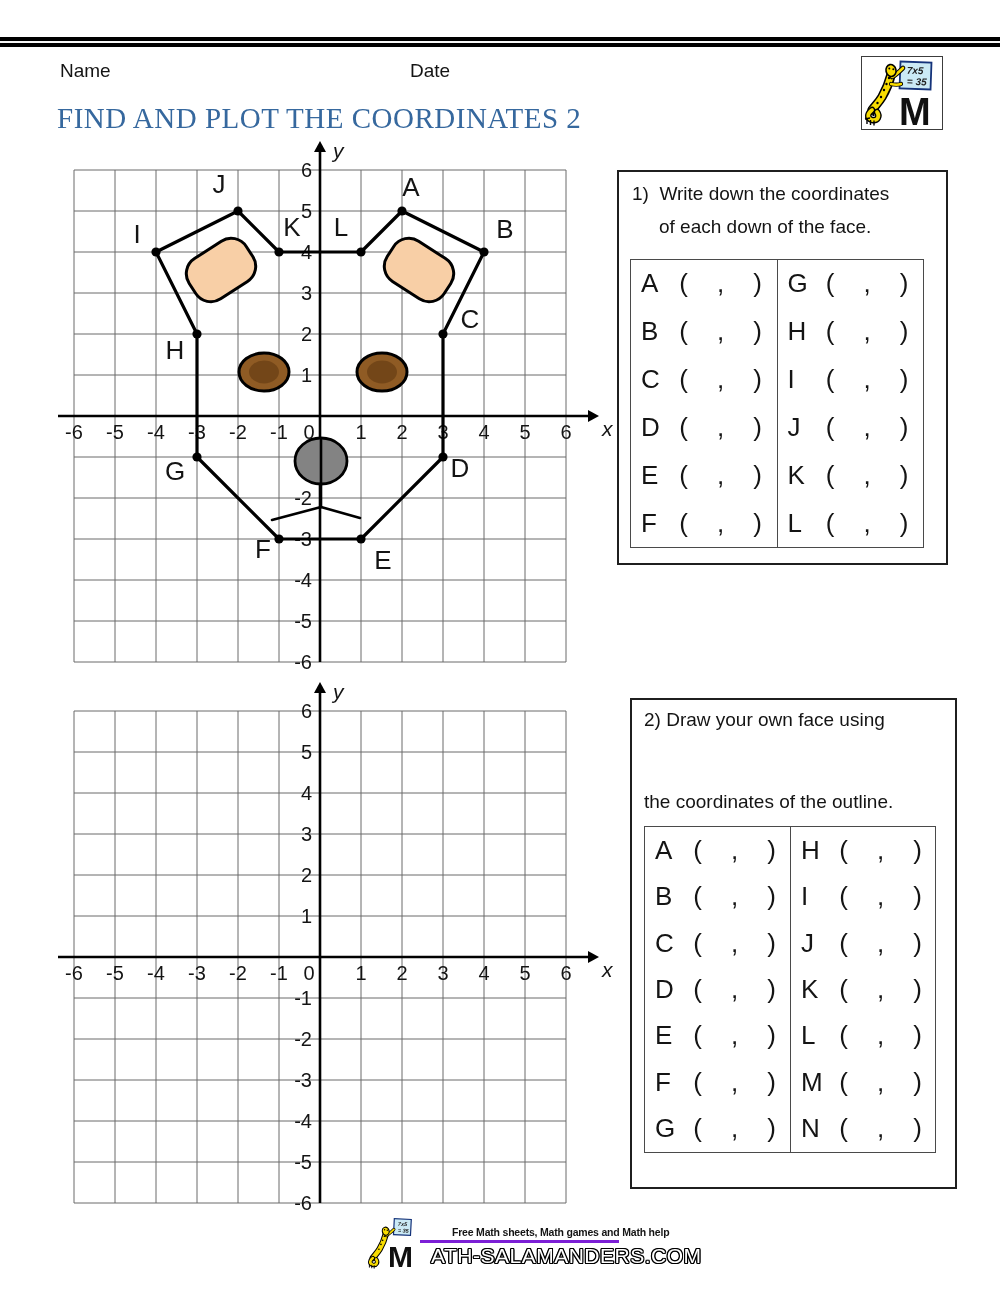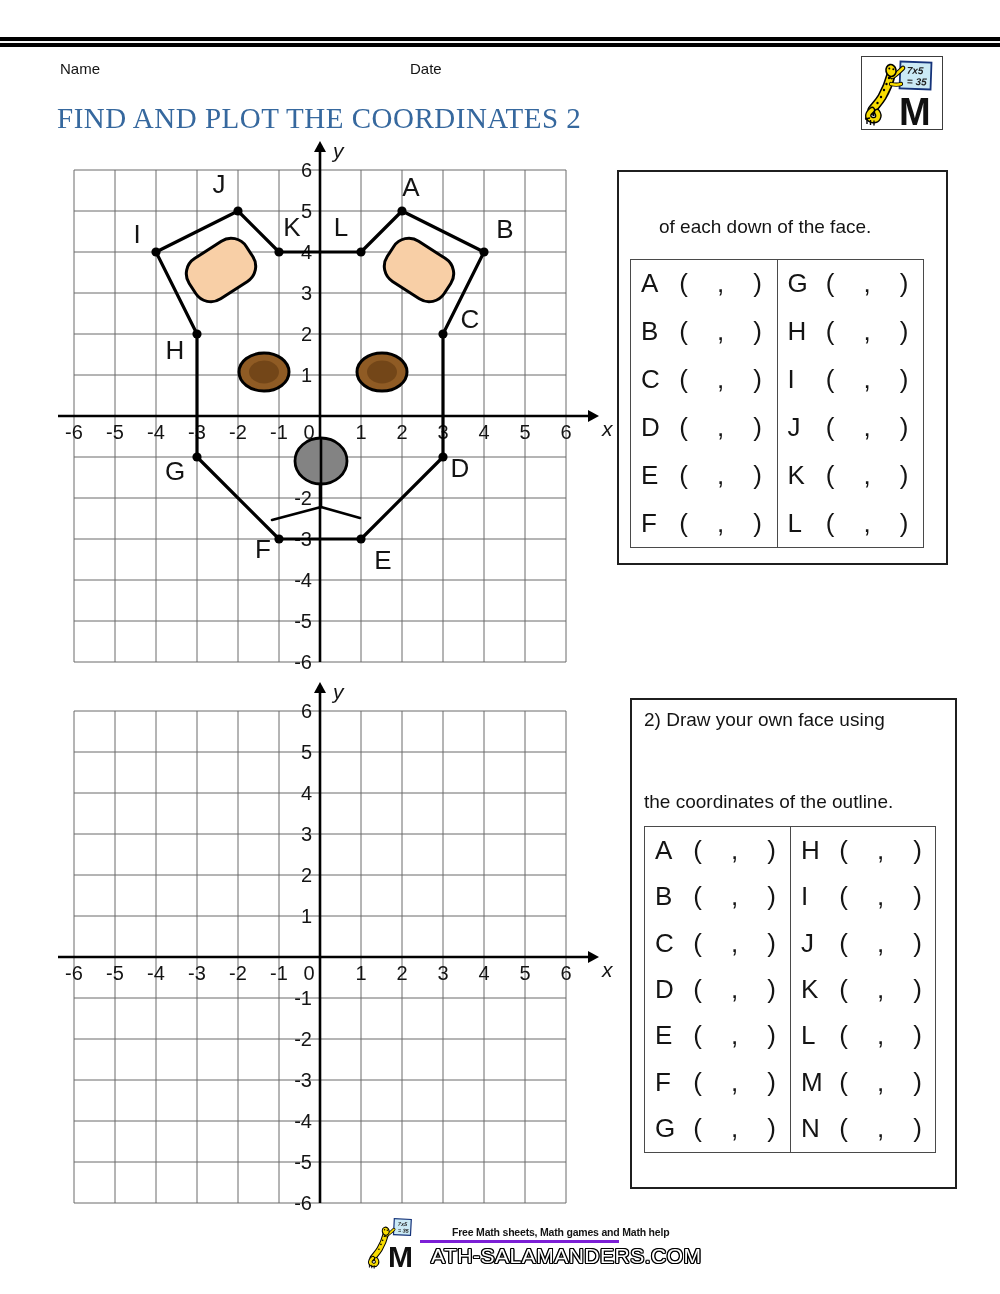--- a/index.html
+++ b/index.html
@@ -1,21 +1,21 @@
 <!DOCTYPE html>
 <html><head>
 <meta charset="utf-8">
 <style>
   html,body{margin:0;padding:0;}
   body{width:1000px;height:1294px;position:relative;background:#ffffff;
        font-family:"Liberation Sans",sans-serif;color:#141414;overflow:hidden;}
   .abs{position:absolute;}
   #topbar{left:0;top:37px;width:1000px;height:10px;
           background:linear-gradient(180deg,#000 0 44%,#f7f7f7 44% 58%,#000 58% 100%);}
-  #name-label,#date-label{font-size:15px;top:60px;}
+  #name-label,#date-label{font-size:19px;top:60px;}
   #name-label{left:60px;} #date-label{left:410px;}
   #page-title{left:57px;top:102px;font-family:"Liberation Serif",serif;
               font-size:29px;color:#36689E;letter-spacing:.5px;white-space:pre;}
   #corner-logo{left:861px;top:56px;width:80px;height:72px;border:1.5px solid #3c3c3c;background:#fff;}
   #overlay{left:0;top:0;width:1000px;height:1294px;pointer-events:none;}
   .panel{position:absolute;border:2px solid #1f1f1f;background:#fff;}
   #panel1{left:617px;top:170px;width:327px;height:391px;}
   #panel2{left:630px;top:698px;width:323px;height:487px;}
   .h{position:absolute;font-size:19px;white-space:pre;}
   #p1l1{left:13px;top:11px;} #p1l2{left:40px;top:44px;}
@@ -71,20 +71,21 @@
       <circle cx="22" cy="33" r="1.2" fill="#000"></circle>
         <circle cx="19" cy="40" r="1.2" fill="#000"></circle>
       <circle cx="15.5" cy="46" r="1.2" fill="#000"></circle>
         <circle cx="11.5" cy="58" r="1.2" fill="#000"></circle>
       <path d="M5,62 l0,5 M8.5,63 l0,5 M12,63.5 l0,5 M3,62 l5,-1" stroke="#000" stroke-width="1.4" fill="none"></path>
     </g>
   </svg>
 </div>
 
 <div id="panel1" class="panel">
+  <div id="p1l1" class="h">1)  Write down the coordinates</div>
   <div id="p1l2" class="h">of each down of the face.</div>
   <div id="table1" class="ctable">
     <div class="tcol" id="t1-left">
         <div class="crow">
           <span class="lt">A</span>
           <span class="tk">(</span>
           <span class="tk">,</span>
           <span class="tk">)</span>
         </div>
         <div class="crow">

